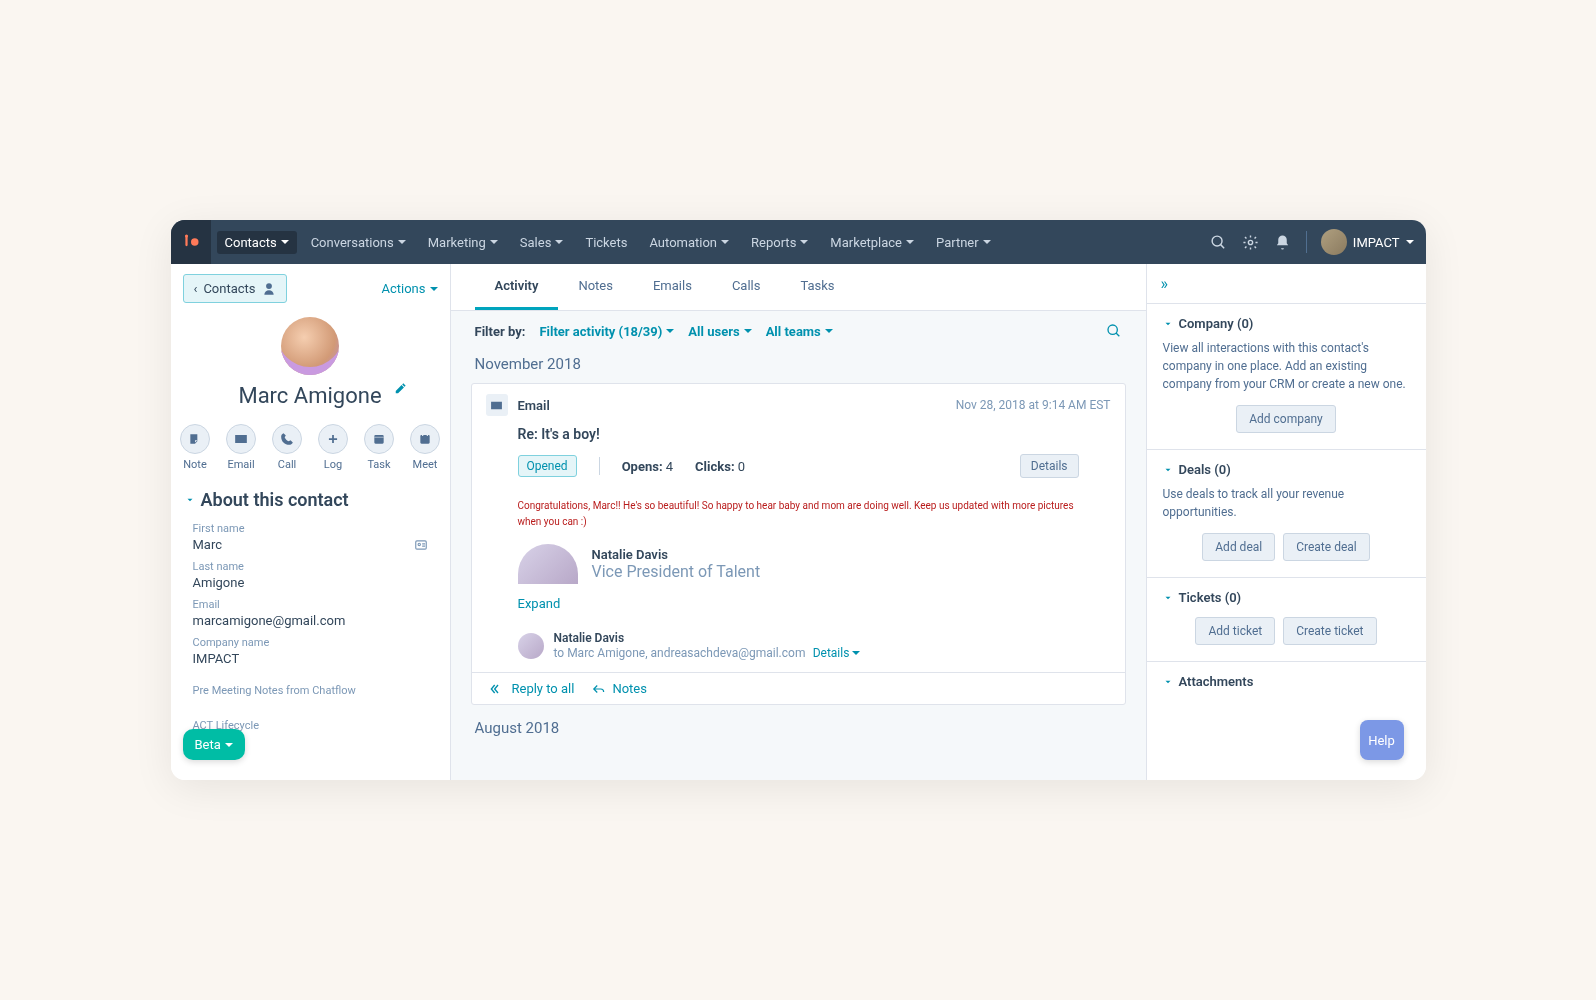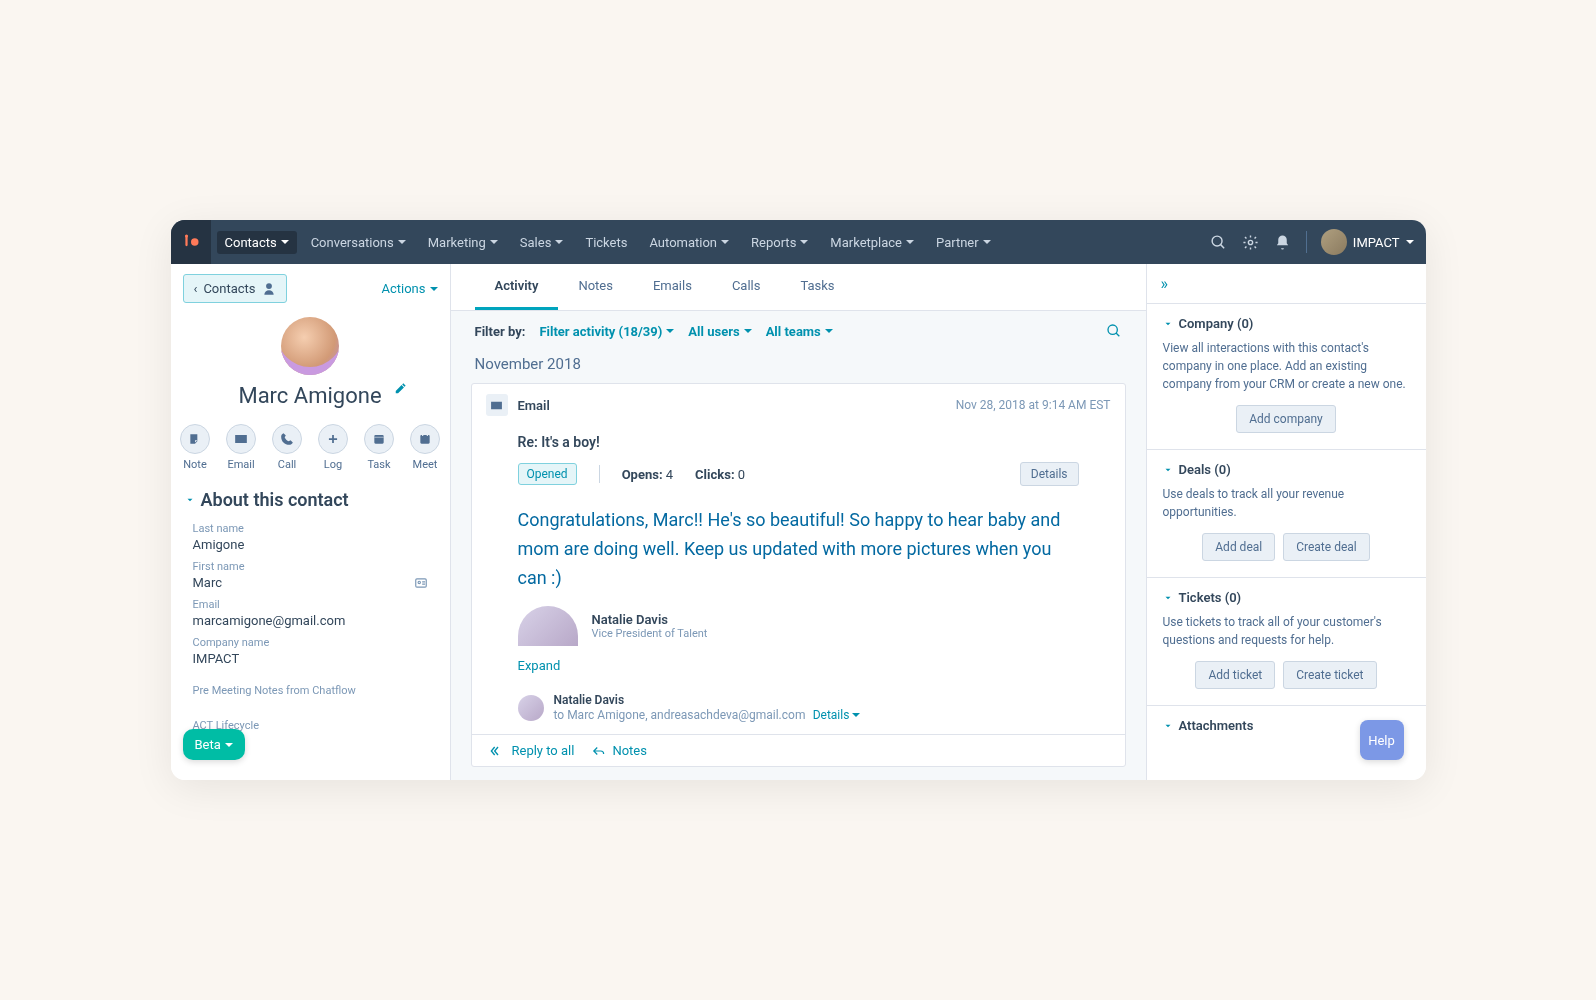--- a/index.html
+++ b/index.html
@@ -47,29 +47,29 @@
 .filter-row { display:flex; align-items:center; gap:14px; padding:12px 24px; font-size:13px;font-weight:bold; }
 .filter-label { color:#33475b; }
 .filter-pill { color:#0091ae; display:flex; align-items:center; gap:4px; cursor:pointer; }
 .search-right { margin-left:auto; color:#0091ae; cursor:pointer; font-size:16px; }
 .month { padding:4px 24px 10px; font-size:15px; color:#506e91; }
 .card { background:#fff; border:1px solid #dfe3eb; border-radius:3px; margin:0 20px 10px; }
 .card-hdr { display:flex; align-items:center; gap:10px; padding:10px 14px; }
 .icon-sq { width:22px; height:22px; border-radius:3px; background:#eaf0f6; color:#506e91; display:flex; align-items:center; justify-content:center; font-size:12px; }
 .email-title { font-size:13px; font-weight:600; color:#33475b; }
 .card-time { margin-left:auto; font-size:12px; color:#7c98b6; }
-.subject { padding:0 46px; font-size:14px; color:#33475b; font-weight:600;margin-top:8px; }
+.subject { padding:0 46px; font-size:14px; color:#33475b; font-weight:600; }
 .meta-row { display:flex; align-items:center; gap:22px; padding:12px 46px; font-size:13px; color:#33475b; border-bottom:0; }
 .chip { border:1px solid #7fd1de; background:#e5f5f8; color:#0091ae; padding:3px 8px; border-radius:3px; font-size:12px; }
 .details-btn { margin-left:auto; border:1px solid #cbd6e2; background:#eaf0f6; padding:4px 10px; border-radius:3px; font-size:12px; color:#506e91; cursor:pointer; }
-.body-text { padding:8px 46px 10px; font-size:18px; color:#0369a1; line-height:1.6; }
+.body-text { padding:8px 46px 10px; font-size:10px; color:#b91c1c; line-height:1.6; }
 .sig { display:flex; align-items:center; gap:14px; padding:4px 46px 6px; }
 .sig-av { width:60px; height:40px; border-top-left-radius:30px; border-top-right-radius:30px; background:linear-gradient(135deg,#d8d2e8,#b8a8c8); overflow:hidden; }
 .sig-name { font-size:13px; font-weight:600; color:#33475b; }
-.sig-title { font-size:11px; color:#7c98b6; }
+.sig-title { font-size:16px; color:#7c98b6; }
 .expand { color:#0091ae; font-size:13px; padding:6px 46px 12px; cursor:pointer; }
 .recipient-row { display:flex; align-items:center; gap:10px; padding:8px 46px 12px; font-size:13px; }
 .recipient-av { width:26px; height:26px; border-radius:50%; background:linear-gradient(135deg,#d8d2e8,#b8a8c8); }
 .recip-name { font-weight:600; color:#33475b; font-size:12px; }
 .recip-to { color:#7c98b6; font-size:12px; }
 .recip-details { color:#0091ae; font-size:12px; cursor:pointer; margin-left:4px; }
 .reply-bar { display:flex; align-items:flex-end; gap:18px; padding:8px 18px; border-top:1px solid #dfe3eb; font-size:13px; }
 .reply-link { color:#0091ae; display:flex; align-items:center; gap:6px; cursor:pointer; }
 
 
@@ -242,34 +242,34 @@
             <span>Meet</span>
           </div>
       </div>
       <div class="section-hdr">
         <svg width="10" height="10" viewBox="0 0 24 24" fill="#0091ae">
             <path d="M6 9l6 6 6-6z"></path>
           </svg>
         <span>About this contact</span>
       </div>
       <div class="field">
-        <div class="field-label">Last name</div>
-        <div class="field-value">
-            <span>Amigone</span>
-          </div>
-      </div>
-      <div class="field">
         <div class="field-label">First name</div>
         <div class="field-value">
             <span>Marc</span>
             <svg width="14" height="14" viewBox="0 0 24 24" fill="none" stroke="#7c98b6" stroke-width="2">
               <rect x="3" y="5" width="18" height="14" rx="2"></rect>
               <circle cx="9" cy="11" r="2"></circle>
               <path d="M14 10h5M14 14h5"></path>
             </svg>
+          </div>
+      </div>
+      <div class="field">
+        <div class="field-label">Last name</div>
+        <div class="field-value">
+            <span>Amigone</span>
           </div>
       </div>
       <div class="field">
         <div class="field-label">Email</div>
         <div class="field-value">
             <span>marcamigone@gmail.com</span>
           </div>
       </div>
       <div class="field">
         <div class="field-label">Company name</div>
@@ -393,21 +393,20 @@
           <span class="btn-sm">Create deal</span>
         </div>
       </div>
       <div class="r-sec">
         <div class="r-hdr">
             <svg width="10" height="10" viewBox="0 0 24 24" fill="#0091ae">
               <path d="M6 9l6 6 6-6z"></path>
             </svg>
             <span>Tickets (0)</span>
           </div>
-        <div class="r-desc">Use tickets to track all of your customer's questions and requests for help.</div>
         <div class="btn-row">
           <span class="btn-sm">Add ticket</span>
           <span class="btn-sm">Create ticket</span>
         </div>
       </div>
       <div class="r-sec">
         <div class="r-hdr">
             <svg width="10" height="10" viewBox="0 0 24 24" fill="#0091ae">
               <path d="M6 9l6 6 6-6z"></path>
             </svg>

